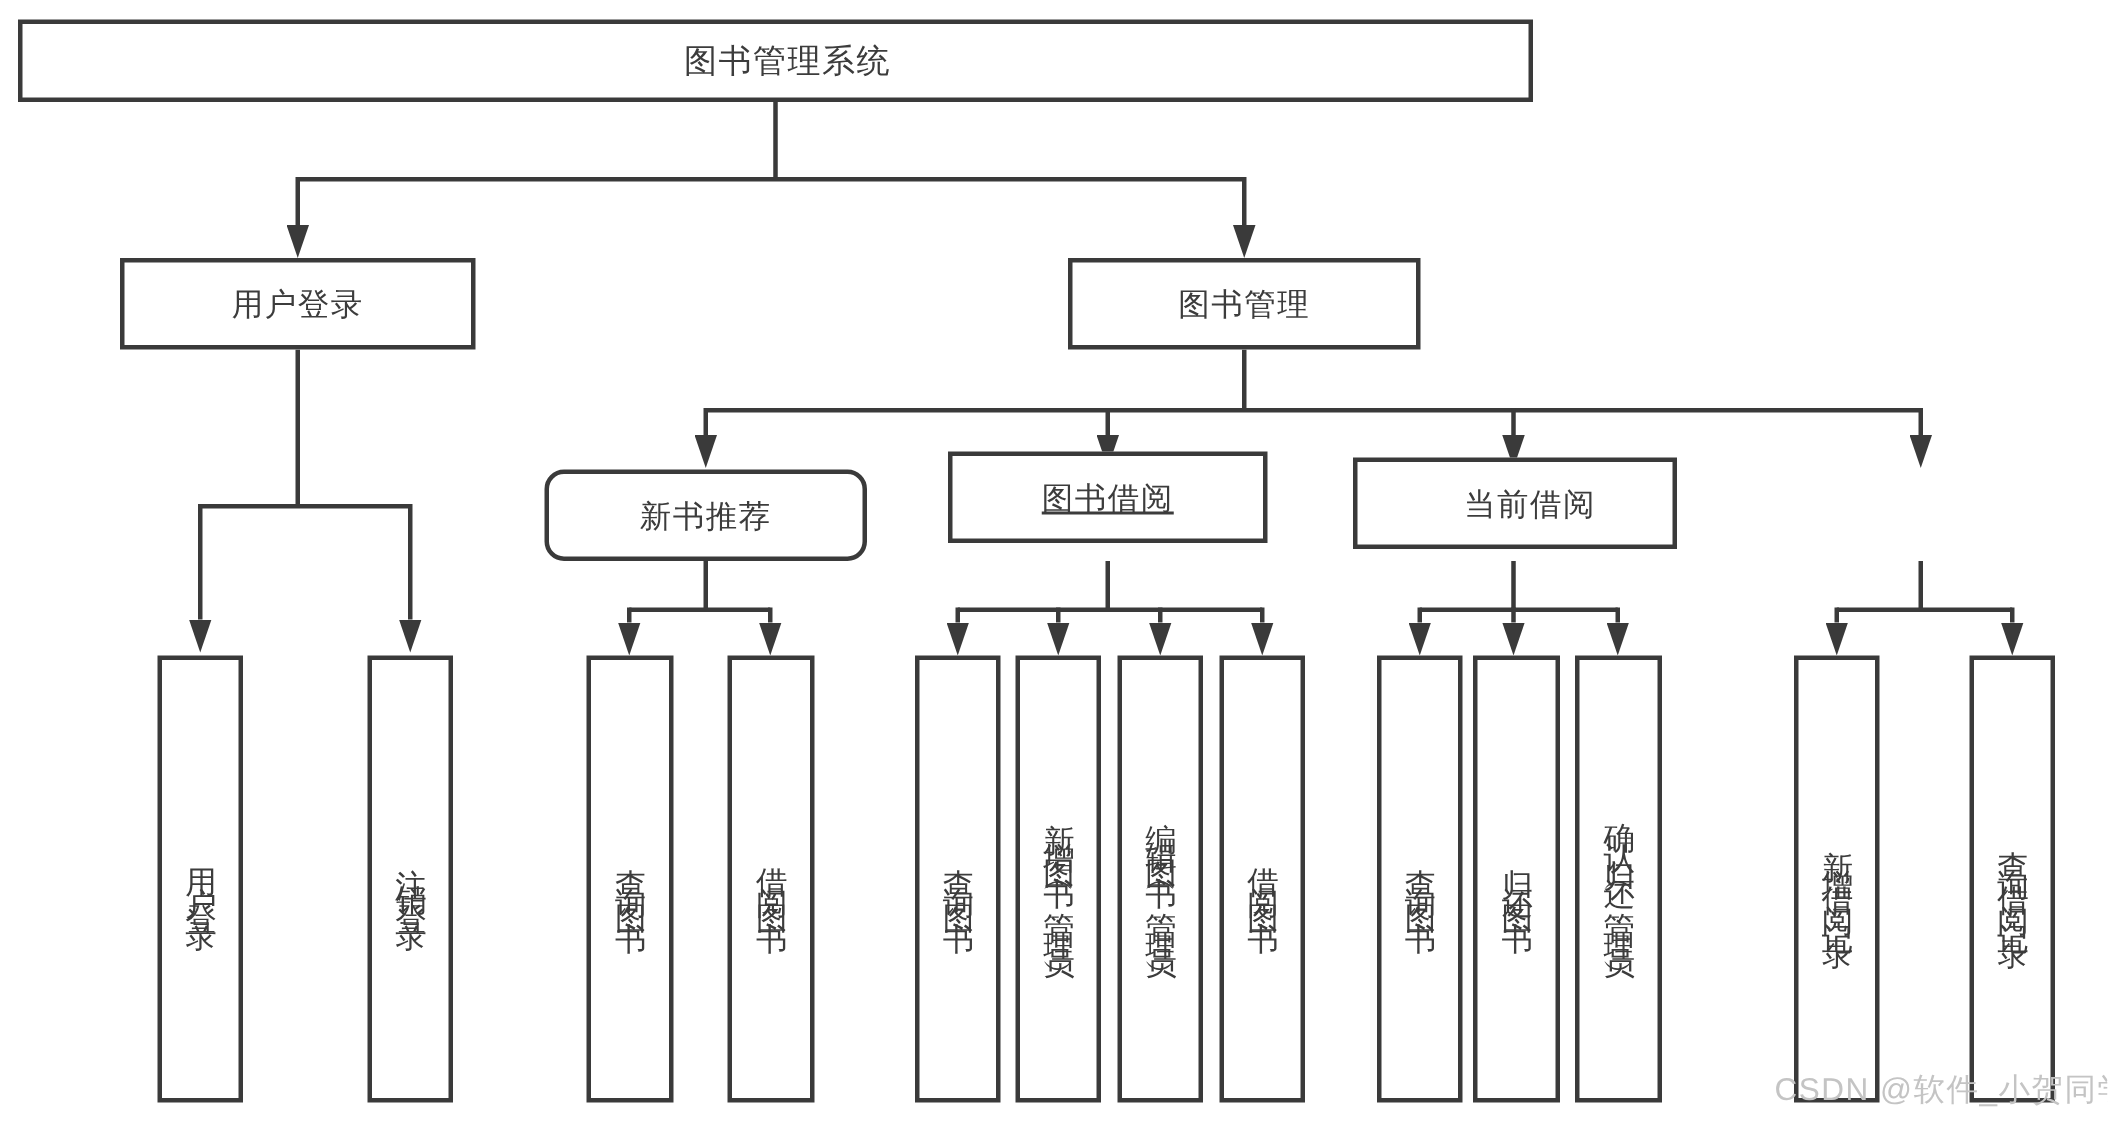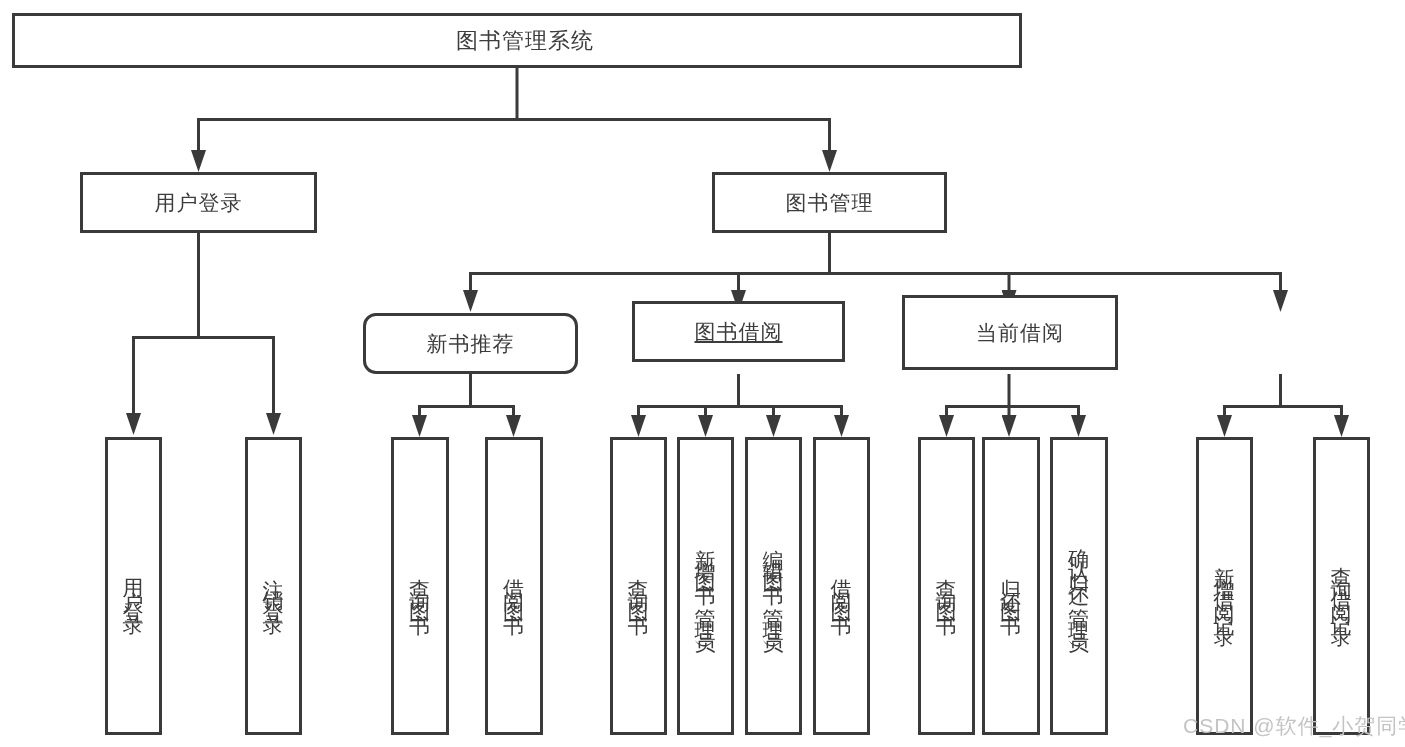--- a/index.html
+++ b/index.html
@@ -115,21 +115,21 @@
   <div class="box h" style="left:712px; top:172px; width:235px; height:61px;font-family:Liberation Serif, serif;">
     <span>图书管理</span>
   </div>
 
   <div class="box h" style="left:363px; top:313px; width:215px; height:61px;border-radius:13px;">
     <span>新书推荐</span>
   </div>
   <div class="box h" style="left:632px; top:301px; width:213px; height:61px;text-decoration:underline;">
     <span>图书借阅</span>
   </div>
-  <div class="box h" style="left:902px; top:295px; width:216px; height:75px;padding-left:20px;">
+  <div class="box h" style="left:902px; top:305px; width:216px; height:61px;padding-left:20px;">
     <span>当前借阅</span>
   </div>
 
   <div class="box v" style="left:105px; top:437px; width:57px; height:298px;">
     <span>用户登录</span>
   </div>
   <div class="box v" style="left:245px; top:437px; width:57px; height:298px;">
     <span>注销登录</span>
   </div>
 

